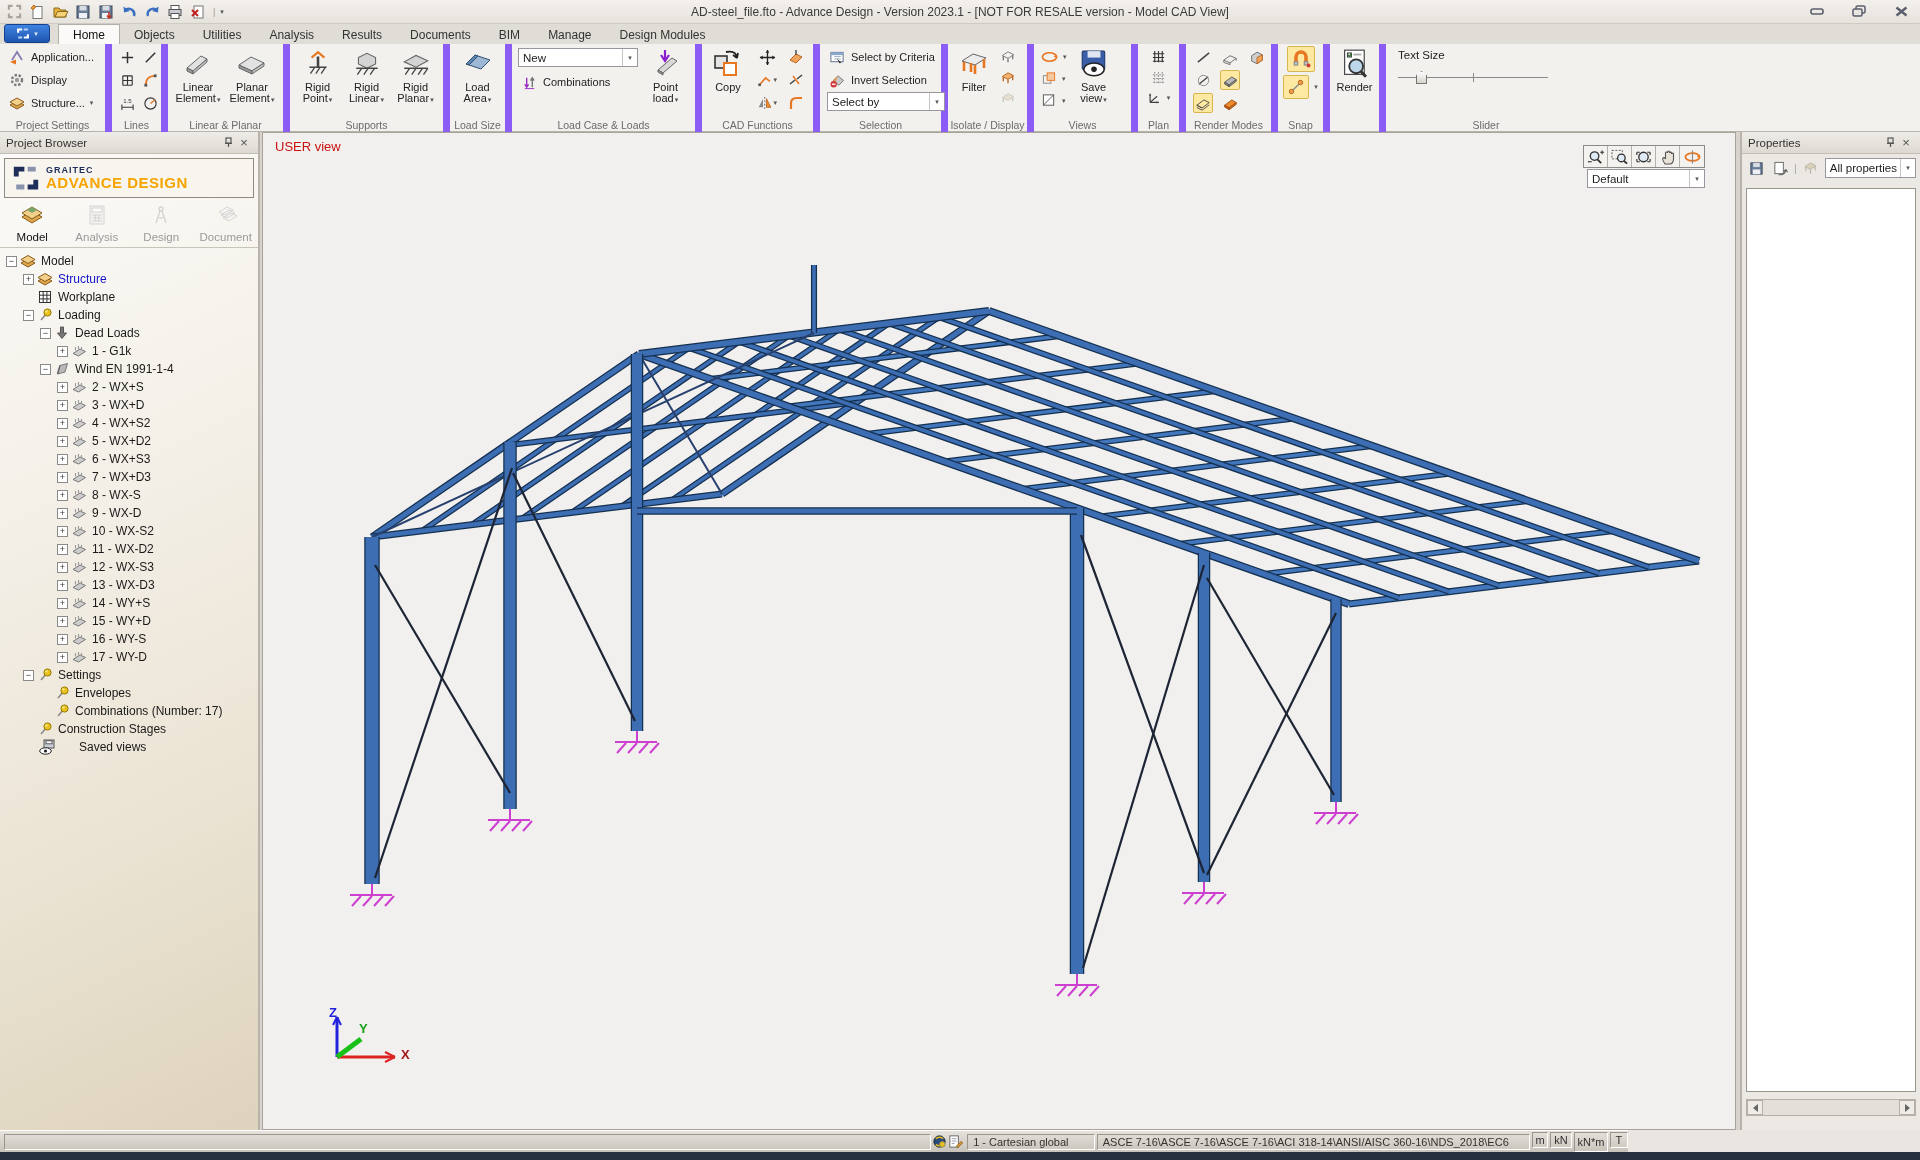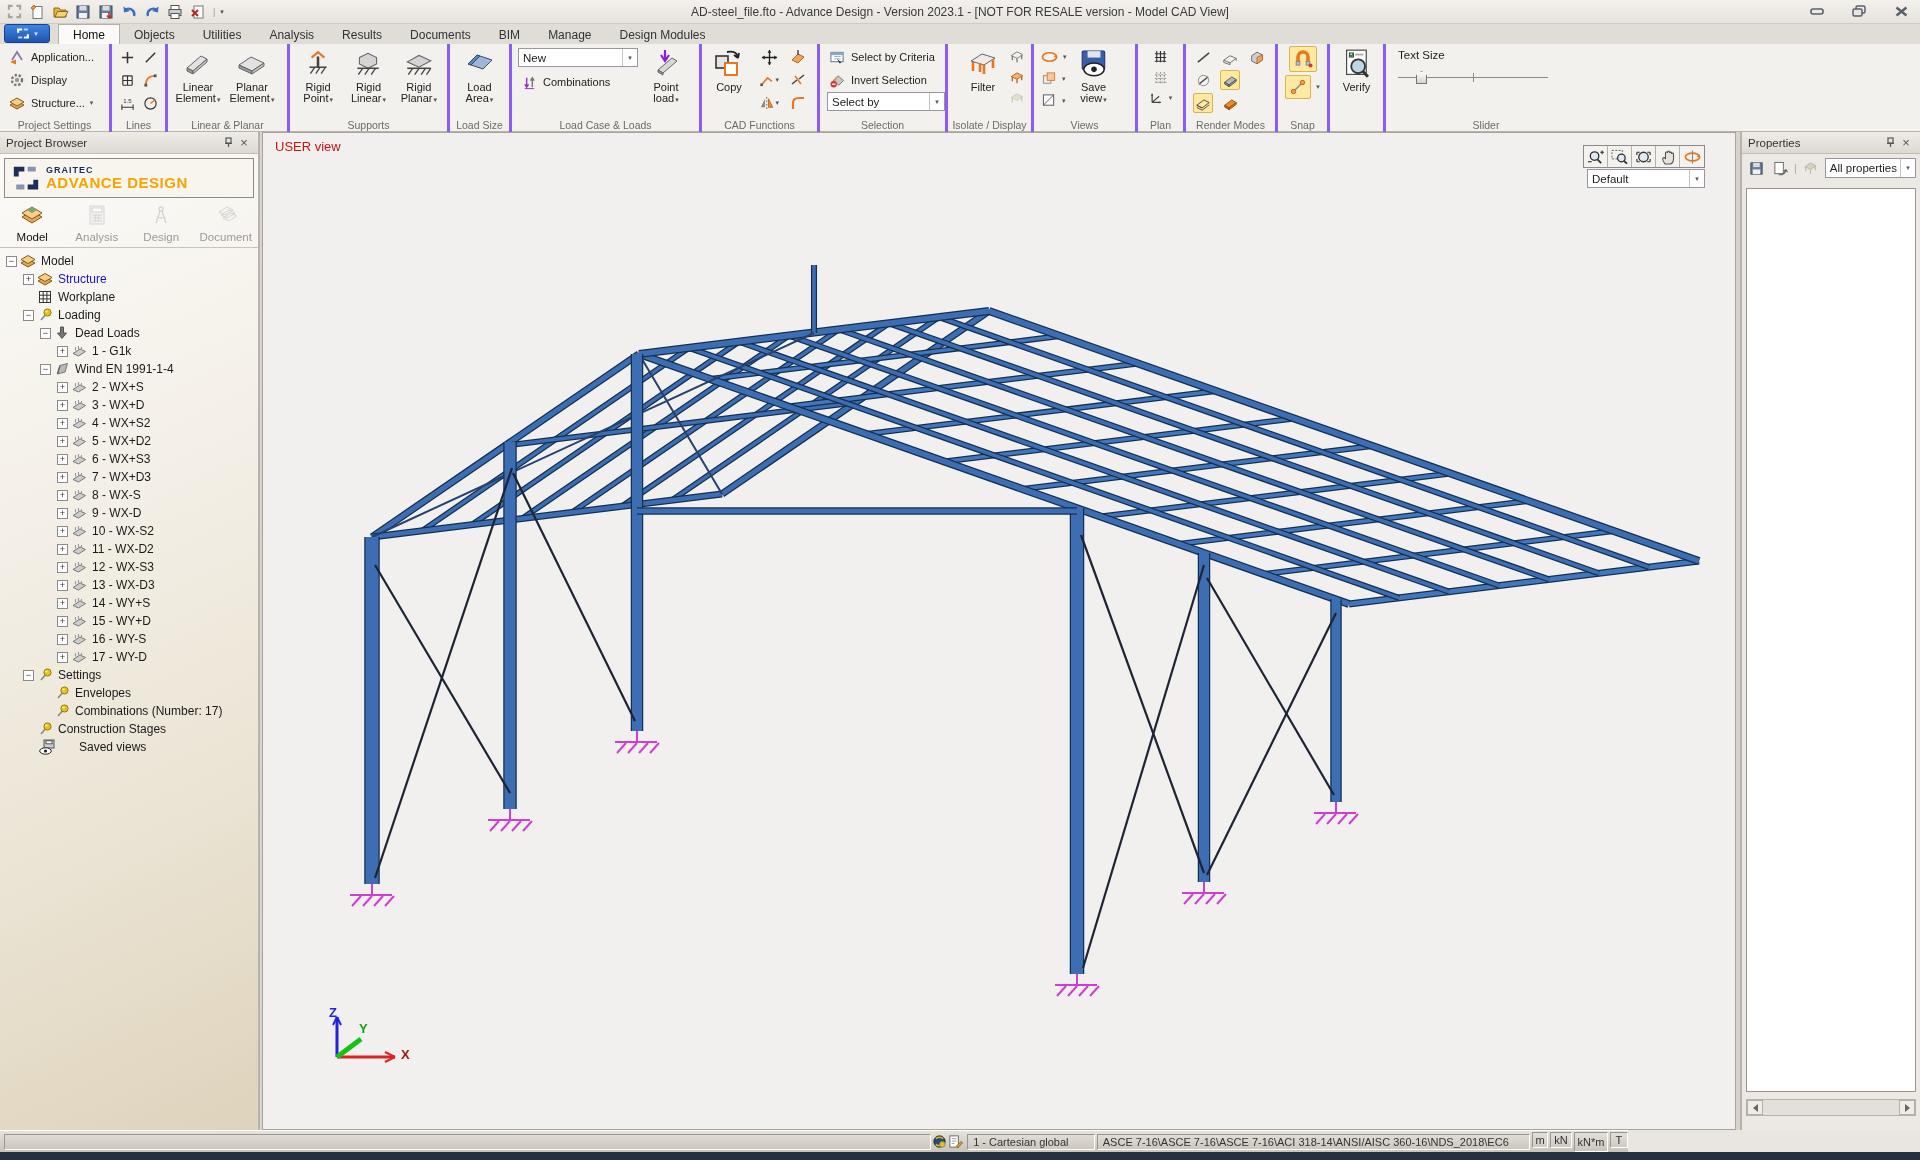--- a/index.html
+++ b/index.html
@@ -21,21 +21,21 @@
   .tabrow { position:absolute; left:0; top:24px; width:1920px; height:20px; background:#e0dcd6; display:flex; align-items:flex-end; }
   .appbtn { position:absolute; left:4px; top:0px; width:46px; height:19px; border-radius:3px;
     background:linear-gradient(#3f83e0,#1d55b0); border:1px solid #14408c; display:flex; align-items:center; justify-content:center; gap:3px; }
   .appbtn .dd { color:#dce8fa; font-size:7px; }
   .tabs { display:flex; margin-left:58px; height:20px;align-items:flex-end; }
   .tab { padding:3px 14px 2px 14px; color:#333; font-size:12px; }
   .tab.active { background:#fbfaf8; border:1px solid #b4afa7; border-bottom:none; color:#111; }
 
   
   .ribbon { position:absolute; left:0; top:44px; width:1920px; height:88px; background:#f3f1ee; border-bottom:1px solid #b8b3ab; display:flex; }
-  .rgroup { position:relative; height:88px; border-right:3px solid #8b5cf6; padding:2px 4px 14px 4px; display:flex; align-items:flex-start; gap:2px; }
+  .rgroup { position:relative; height:88px; border-right:7px solid #8b5cf6; padding:2px 4px 14px 4px; display:flex; align-items:flex-start; gap:2px; }
   .rglabel { position:absolute; left:0; right:0; bottom:1px; text-align:center; font-size:10.5px; color:#6b6b6b; white-space:nowrap; }
   .rcol { display:flex; flex-direction:column; justify-content:flex-start; gap:1px; }
   .rrow { display:flex; align-items:center; gap:4px; height:22px; padding:0 3px; white-space:nowrap; }
   .rbig { width:52px; display:flex; flex-direction:column; align-items:center; text-align:center; padding-top:1px; }
   .rbig .rlbl { line-height:11px; margin-top:1px; }
   .dd { font-size:7px; color:#555; margin-left:1px; }
   .sicon { width:20px; height:20px; display:flex; align-items:center; justify-content:center; }
   .sicon.yellow, .bicon.yellow { background:#fde9a2; border:1px solid #d8b54e; border-radius:2px; }
   .bicon { width:34px; height:34px; display:flex; align-items:center; justify-content:center; }
   .rselect { height:19px; background:#fff; border:1px solid #9a96a0; display:flex; align-items:center; justify-content:space-between; padding-left:4px; font-size:11.5px; }
@@ -462,21 +462,21 @@
           <span>Invert Selection</span>
         </div>
         <div class="rselect" style="width:118px;margin-left:3px;">
           <span>Select by</span>
           <span class="dbtn">▾</span>
         </div>
       </div>
       <div class="rglabel">Selection</div>
     </div>
 
-    <div class="rgroup" style="width:86px;justify-content:flex-end;">
+    <div class="rgroup" style="width:86px;">
       <div class="rbig" style="width:44px;">
         <span class="bicon">
             <svg width="32" height="32" viewBox="0 0 32 32">
               <path d="M4 13 L15 6 L28 10 L17 17 Z" fill="#ececec" stroke="#666"></path>
               <path d="M6 14 V23 M17 17 V26 M26 11 V20 M13 15 V24" stroke="#e87722" stroke-width="2.6"></path>
             </svg>
           </span>
         <span class="rlbl"><span>Filter</span></span>
       </div>
       <div class="rcol">
@@ -640,21 +640,21 @@
         <span class="bicon">
             <svg width="30" height="30" viewBox="0 0 26 26">
               <rect x="4" y="1" width="17" height="21" fill="#fff" stroke="#444"></rect>
               <rect x="6.5" y="3.5" width="3.4" height="3.4" fill="#fff" stroke="#444"></rect>
               <path d="M7 5 L8.2 6.4 L10 3.6" stroke="#2a7a2a" stroke-width="1.1" fill="none"></path>
               <rect x="11.5" y="4" width="7" height="1.6" fill="#aaa"></rect>
               <circle cx="14" cy="15" r="6" fill="#bcd6ea" stroke="#333" stroke-width="1.6"></circle>
               <path d="M18.2 19.5 L22.5 24" stroke="#333" stroke-width="2.6"></path>
             </svg>
           </span>
-        <span class="rlbl"><span>Verify</span></span>
+        <span class="rlbl"><span>Render</span></span>
       </div>
       <div class="rglabel"></div>
     </div>
 
     <div class="rgroup" style="width:200px;border-right:none;">
       <div class="rcol" style="padding-left:8px;">
         <span style="font-size:11.5px;margin:3px 0 6px 0;">Text Size</span>
         <div class="slider-track">
           <div class="slider-line"></div>
           <div class="slider-tick"></div>

